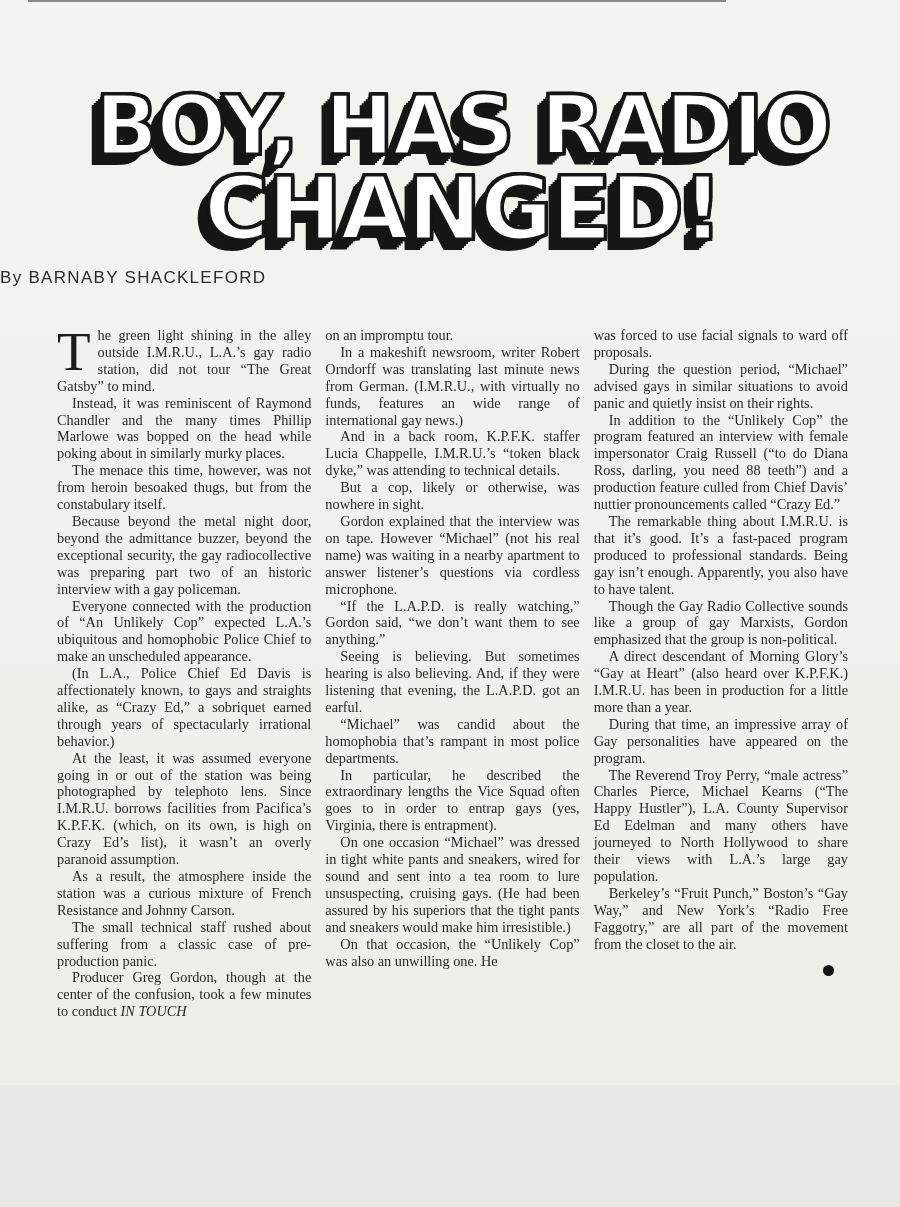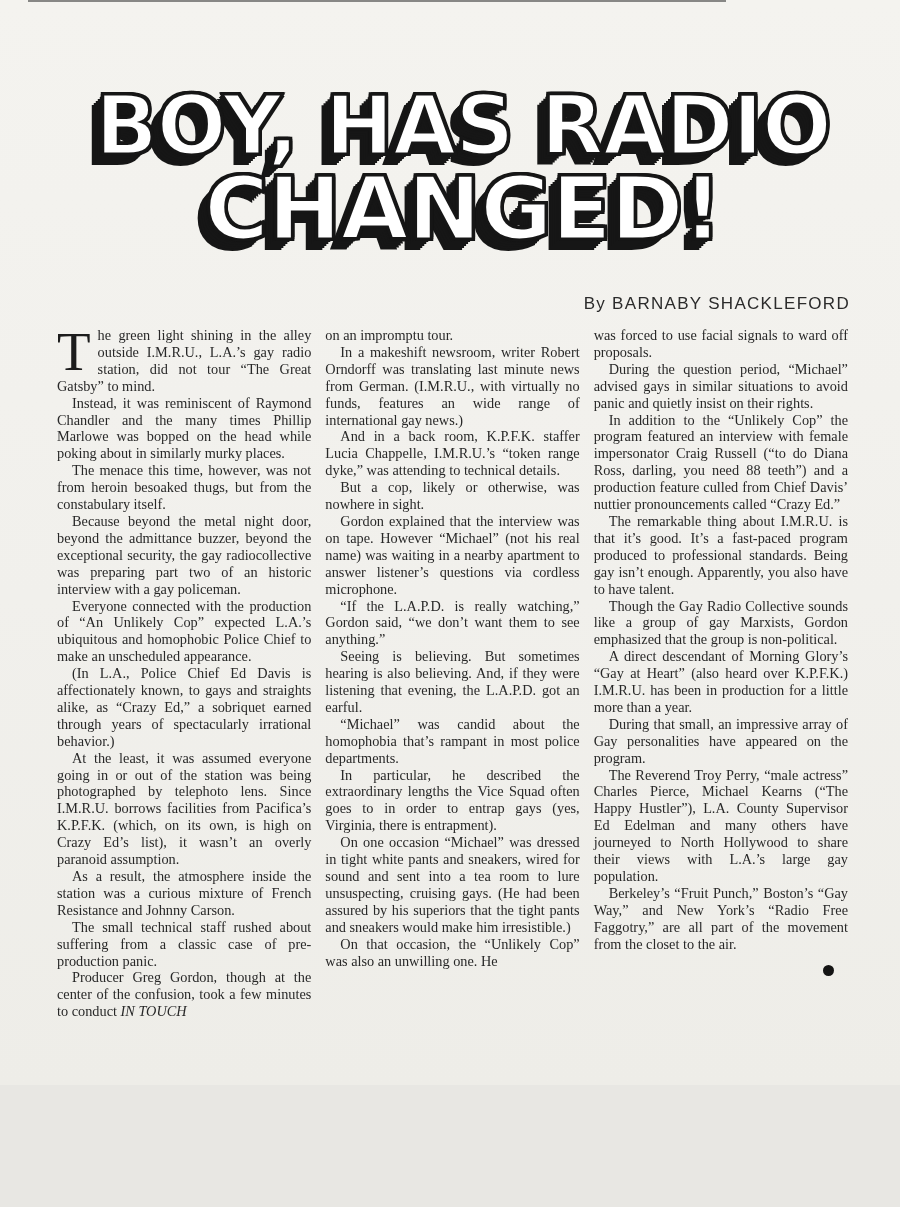--- a/index.html
+++ b/index.html
@@ -24,23 +24,23 @@
     -webkit-text-stroke:3px #161616;
     text-shadow:
       2px 0 #161616, -2px 0 #161616, 0 2px #161616, 0 -2px #161616,
       2px 2px #161616, -2px -2px #161616, 2px -2px #161616, -2px 2px #161616,
       -3px 3px #161616, -5px 5px #161616, -7px 7px #161616,
       -9px 9px #161616, -11px 11px #161616;
   }
   .title-line1 { font-size:82px; line-height:86px; letter-spacing:-1px; margin-bottom:-6px; }
   .title-line2 { font-size:88px; line-height:92px; letter-spacing:-1px; }
 
-  .byline { position:absolute; top:268px; left:0; width:850px; text-align:right;
+  .byline { position:absolute; top:268px; left:0; width:850px; text-align:left;
     font-family:"Liberation Sans", sans-serif; font-size:17px; letter-spacing:1.3px;
-    color:#2b2b2b;margin-top:26px; }
+    color:#2b2b2b; }
 
   
   .article { position:absolute; top:327px; left:57px; width:791px; height:795px;
     display:flex; gap:14px; overflow:hidden;
     color:#282828; text-align:justify;
     font-size:14.3px; line-height:16.9px; }
   .col { flex:1 1 0; min-width:0; }
   .col p { margin:0; text-indent:15px; }
   .col p.noindent { text-indent:0; }
   .dropcap { float:left; font-size:55px; line-height:43px; padding:3px 7px 0 0;
@@ -81,39 +81,39 @@
       <p>(In L.A., Police Chief Ed Davis is affectionately known, to gays and straights alike, as “Crazy Ed,” a sobriquet earned through years of spectacularly irrational behavior.)</p>
       <p>At the least, it was assumed everyone going in or out of the station was being photographed by telephoto lens. Since I.M.R.U. borrows facilities from Pacifica’s K.P.F.K. (which, on its own, is high on Crazy Ed’s list), it wasn’t an overly paranoid assumption.</p>
       <p>As a result, the atmosphere inside the station was a curious mixture of French Resistance and Johnny Carson.</p>
       <p>The small technical staff rushed about suffering from a classic case of pre-production panic.</p>
       <p><span>Producer Greg Gordon, though at the center of the confusion, took a few minutes to conduct </span><em class="touch">IN TOUCH</em></p>
     </div>
 
     <div class="col">
       <p class="noindent">on an impromptu tour.</p>
       <p>In a makeshift newsroom, writer Robert Orndorff was translating last minute news from German. (I.M.R.U., with virtually no funds, features an wide range of international gay news.)</p>
-      <p>And in a back room, K.P.F.K. staffer Lucia Chappelle, I.M.R.U.’s “token range dyke,” was attending to technical details.</p>
+      <p>And in a back room, K.P.F.K. staffer Lucia Chappelle, I.M.R.U.’s “token black dyke,” was attending to technical details.</p>
       <p>But a cop, likely or otherwise, was nowhere in sight.</p>
       <p>Gordon explained that the interview was on tape. However “Michael” (not his real name) was waiting in a nearby apartment to answer listener’s questions via cordless microphone.</p>
       <p>“If the L.A.P.D. is really watching,” Gordon said, “we don’t want them to see anything.”</p>
       <p>Seeing is believing. But sometimes hearing is also believing. And, if they were listening that evening, the L.A.P.D. got an earful.</p>
       <p>“Michael” was candid about the homophobia that’s rampant in most police departments.</p>
       <p>In particular, he described the extraordinary lengths the Vice Squad often goes to in order to entrap gays (yes, Virginia, there is entrapment).</p>
       <p>On one occasion “Michael” was dressed in tight white pants and sneakers, wired for sound and sent into a tea room to lure unsuspecting, cruising gays. (He had been assured by his superiors that the tight pants and sneakers would make him irresistible.)</p>
       <p>On that occasion, the “Unlikely Cop” was also an unwilling one. He</p>
     </div>
 
     <div class="col">
       <p class="noindent">was forced to use facial signals to ward off proposals.</p>
       <p>During the question period, “Michael” advised gays in similar situations to avoid panic and quietly insist on their rights.</p>
       <p>In addition to the “Unlikely Cop” the program featured an interview with female impersonator Craig Russell (“to do Diana Ross, darling, you need 88 teeth”) and a production feature culled from Chief Davis’ nuttier pronouncements called “Crazy Ed.”</p>
       <p>The remarkable thing about I.M.R.U. is that it’s good. It’s a fast-paced program produced to professional standards. Being gay isn’t enough. Apparently, you also have to have talent.</p>
       <p>Though the Gay Radio Collective sounds like a group of gay Marxists, Gordon emphasized that the group is non-political.</p>
       <p>A direct descendant of Morning Glory’s “Gay at Heart” (also heard over K.P.F.K.) I.M.R.U. has been in production for a little more than a year.</p>
-      <p>During that small, an impressive array of Gay personalities have appeared on the program.</p>
+      <p>During that time, an impressive array of Gay personalities have appeared on the program.</p>
       <p>The Reverend Troy Perry, “male actress” Charles Pierce, Michael Kearns (“The Happy Hustler”), L.A. County Supervisor Ed Edelman and many others have journeyed to North Hollywood to share their views with L.A.’s large gay  population.</p>
       <p>Berkeley’s “Fruit Punch,” Boston’s “Gay Way,” and New York’s “Radio Free Faggotry,” are all part of the movement from the closet to the air.</p>
       <div class="end-mark-row">
         <span class="end-mark"></span>
       </div>
     </div>
 
   </div>
 
   <div class="footer-credit">Illustration by Brownyn Cromio</div>

